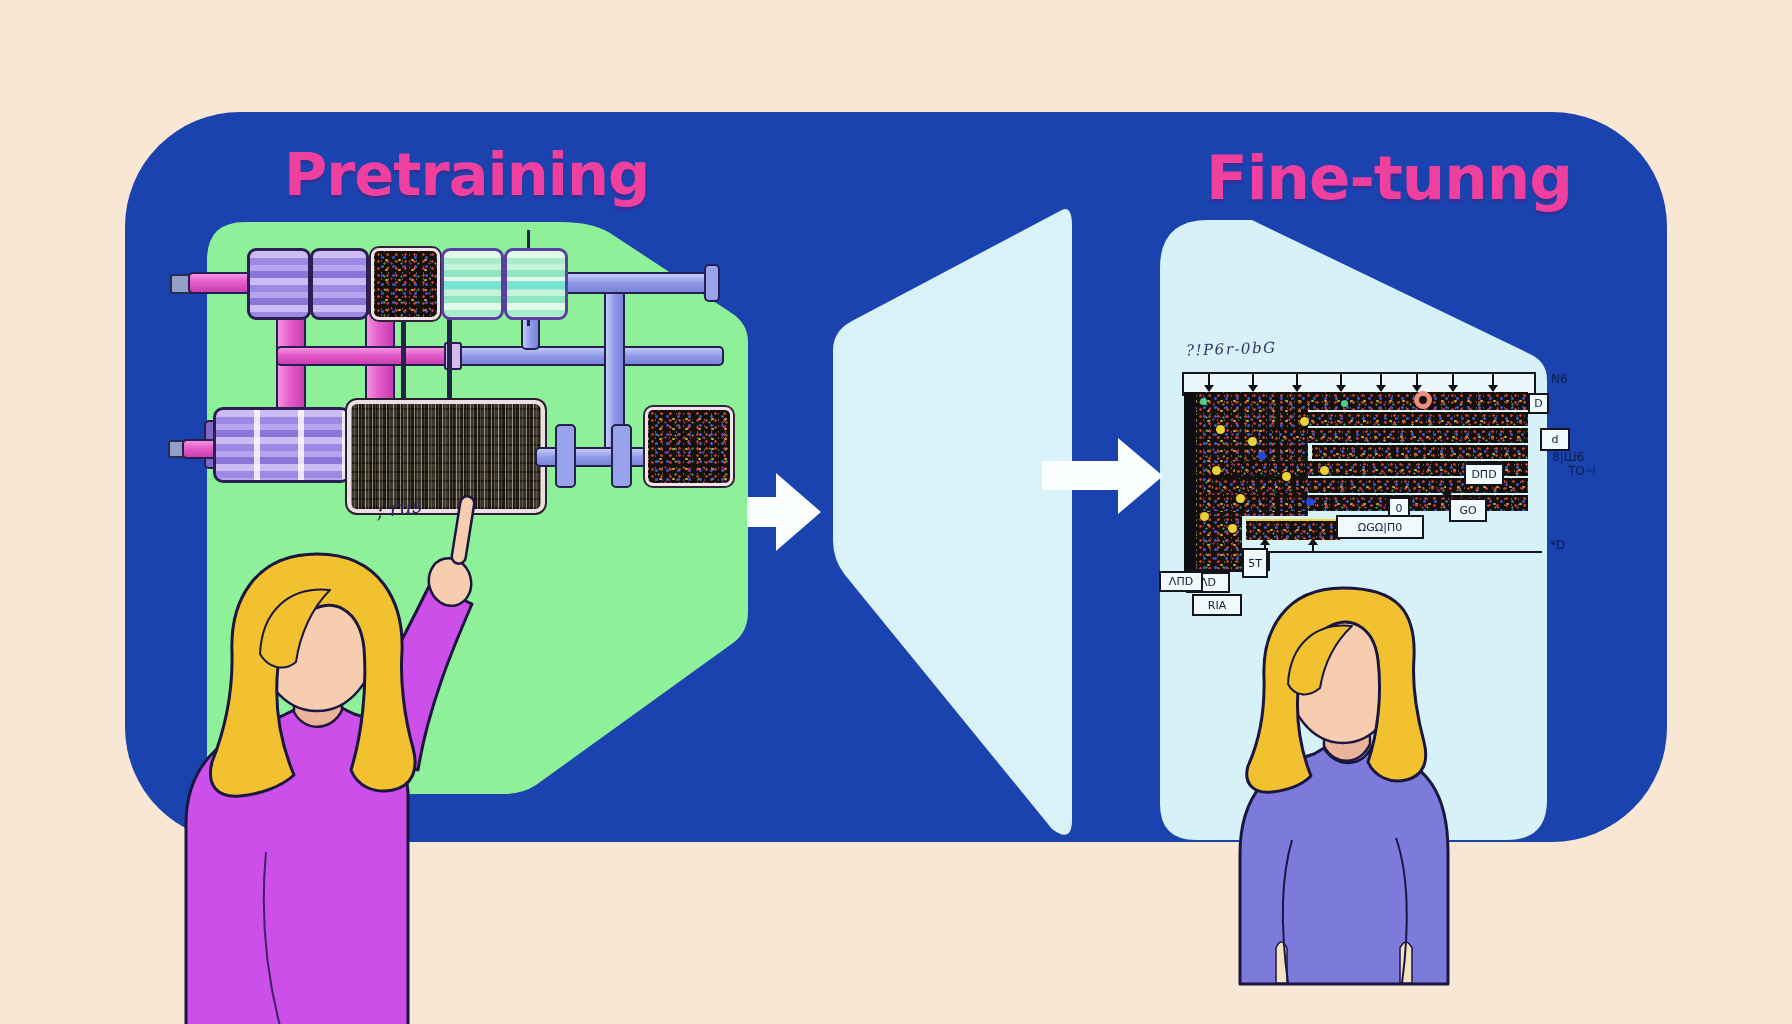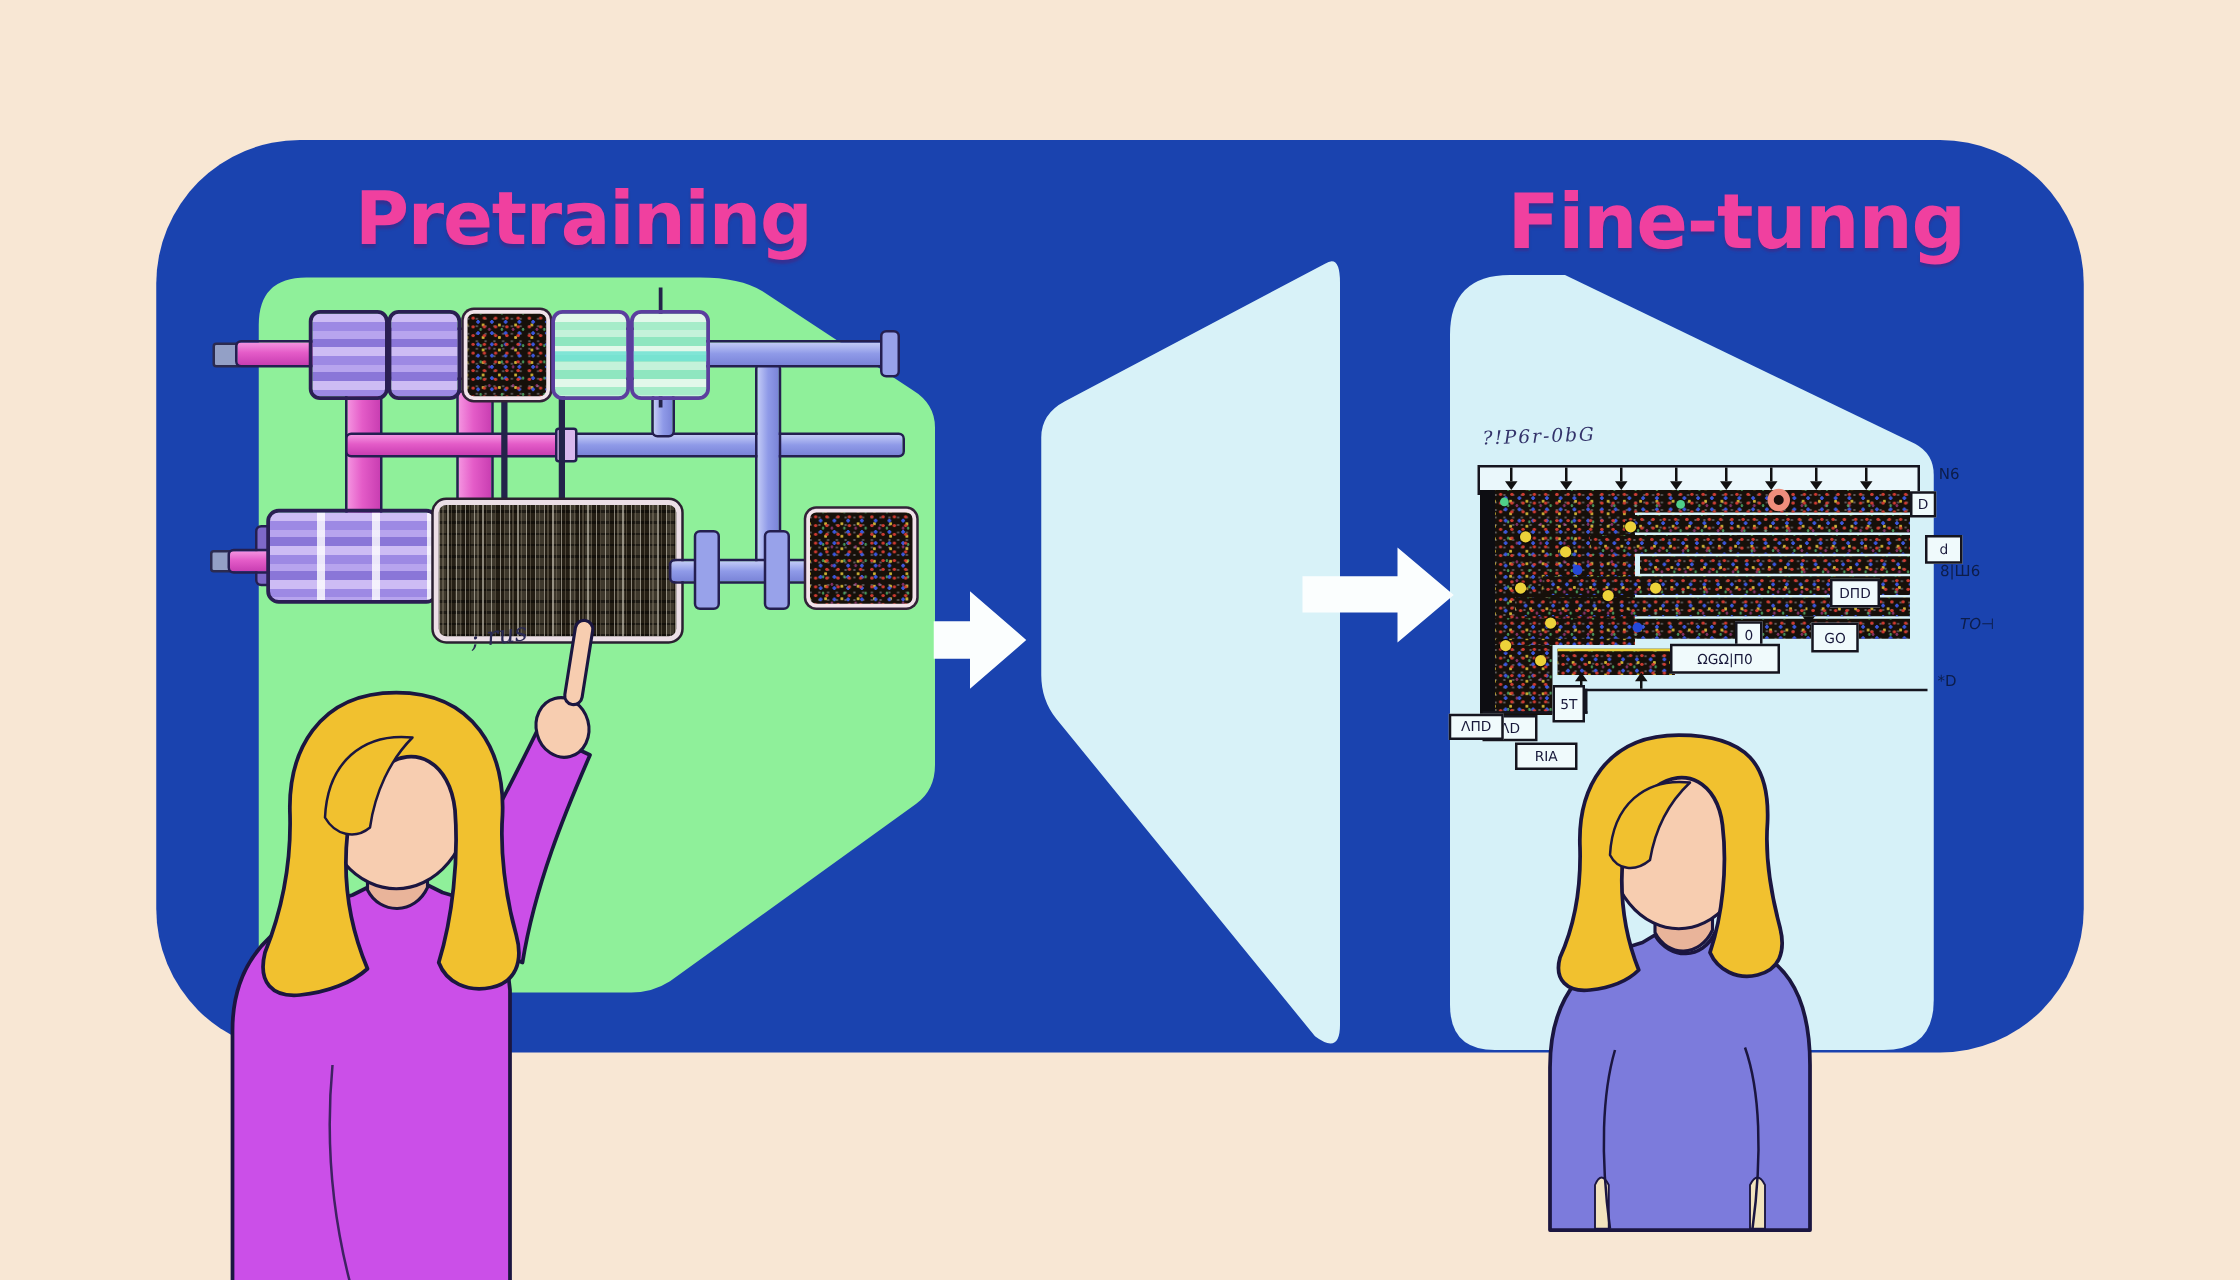--- a/index.html
+++ b/index.html
@@ -170,25 +170,25 @@
 
   <div class="a tag" style="left:1528px;top:393px;width:17px;height:17px;">D</div>
   <div class="a tag" style="left:1540px;top:428px;width:26px;height:19px;">d</div>
   <div class="a tag" style="left:1464px;top:463px;width:36px;height:19px;text-align:right;">DΠD</div>
   <div class="a tag" style="left:1449px;top:498px;width:34px;height:20px;">GO</div>
   <div class="a tag" style="left:1388px;top:497px;width:18px;height:18px;">0</div>
   <div class="a tag" style="left:1336px;top:515px;width:84px;height:20px;">ΩGΩ|Π0</div>
   <div class="a tag" style="left:1242px;top:548px;width:22px;height:26px;">5T</div>
   <div class="a tag" style="left:1186px;top:572px;width:40px;height:17px;text-align:center;">ΛD</div>
   <div class="a tag" style="left:1159px;top:571px;width:40px;height:17px;">ΛΠD</div>
-  <div class="a tag" style="left:1192px;top:594px;width:46px;height:18px;margin-left:20px;">RIA</div>
+  <div class="a tag" style="left:1192px;top:594px;width:46px;height:18px;">RIA</div>
 
   <div class="a mnote" style="left:1551px;top:372px;">N6</div>
   <div class="a mnote" style="left:1552px;top:450px;">8|Ш6</div>
-  <div class="a mnote" style="left:1568px;top:492px;font-style:italic;">TO⊣</div>
+  <div class="a mnote" style="left:1568px;top:464px;">TO⊣</div>
   <div class="a mnote" style="left:1550px;top:538px;">*D</div>
 
   <svg class="layer" viewBox="0 0 1792 1024">
     <g stroke="#1b1640" stroke-linejoin="round">
       <path fill="#CB4FE8" stroke-width="3" d="M 356,744 C 368,700 402,642 430,584 L 472,604 C 452,650 428,708 418,770 Z"></path>
       <ellipse fill="#F7CDB0" stroke-width="2.5" cx="450" cy="582" rx="21" ry="24" transform="rotate(-15 450 582)"></ellipse>
       <rect fill="#F7CDB0" stroke-width="2.5" x="456" y="496" width="14" height="68" rx="7" transform="rotate(9 463 530)"></rect>
       <path fill="#CB4FE8" stroke-width="3" d="M 186,1026 L 186,824 C 186,756 234,730 282,716 L 294,710 C 304,730 332,730 342,708 L 354,714 C 392,724 404,748 408,792 L 408,1026 Z"></path>
       <path fill="none" stroke-width="2" opacity="0.8" d="M 266,852 C 260,916 266,972 280,1026"></path>
       <path fill="#E9B49A" stroke-width="2.5" d="M 294,670 L 294,712 C 304,732 332,732 342,710 L 342,670 Z"></path>

